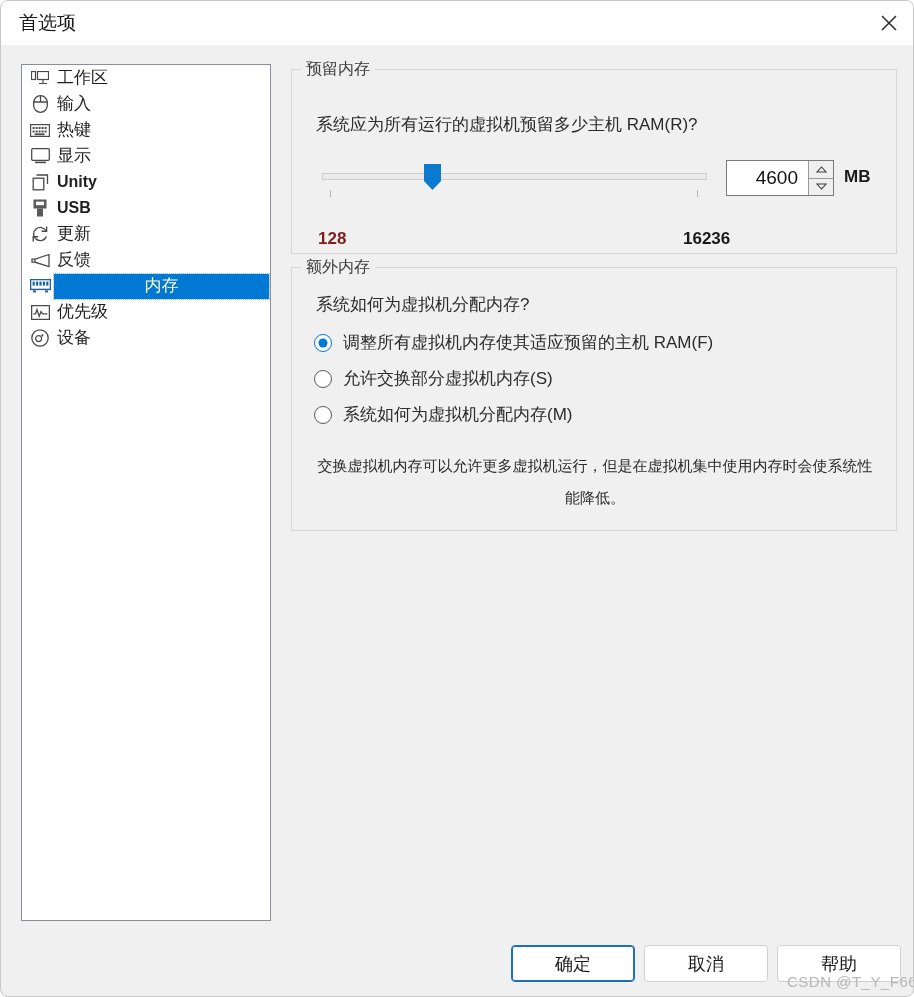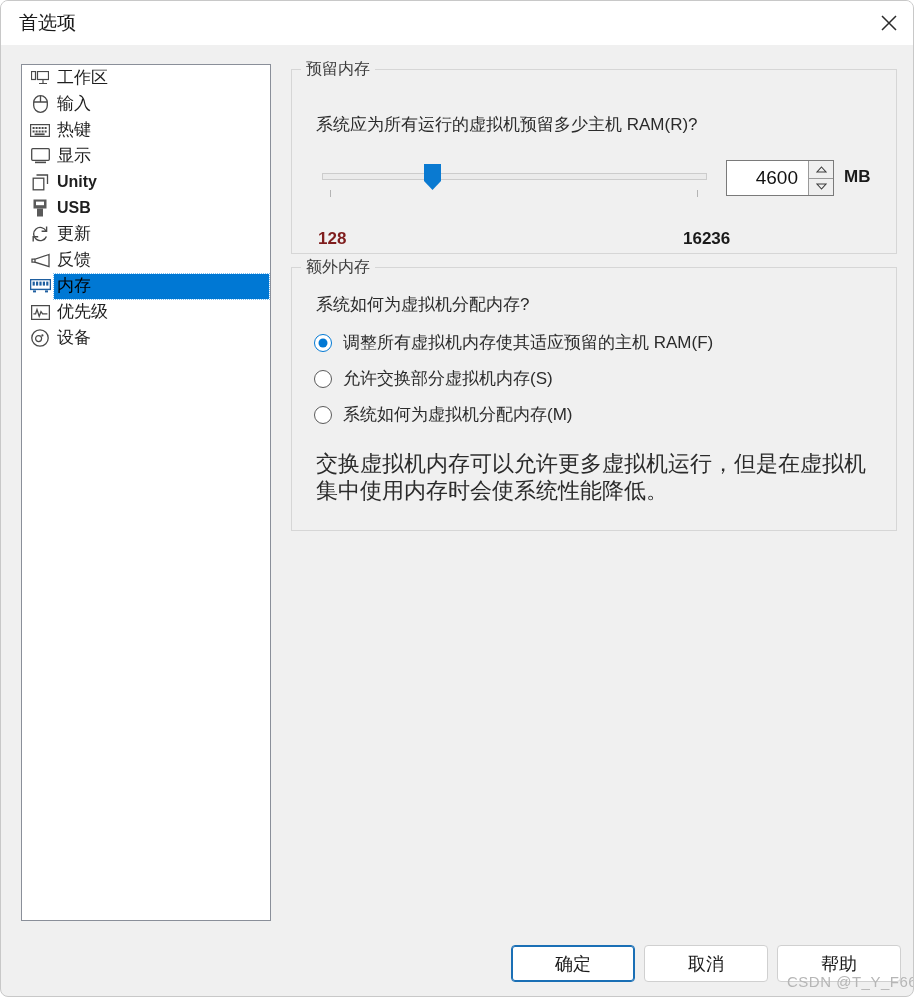--- a/index.html
+++ b/index.html
@@ -18,20 +18,21 @@
   #window {
     position: absolute;
     left: 0; top: 0;
     width: 914px;
     height: 997px;
     background: #f0f0f0;
     border: 1px solid #c8c8c8;
     border-radius: 8px;
     box-sizing: border-box;
     overflow: hidden;
+    text-align: center;
   }
 
   
   #titlebar {
     position: absolute;
     left: 0; top: 0;
     width: 914px;
     height: 44px;
     background: #ffffff;
     box-sizing: border-box;
@@ -95,21 +96,21 @@
     line-height: 22px;
     white-space: nowrap;
     padding: 1px 3px 2px 3px;
   }
   .side-item.latin .side-label {
     font-weight: bold;
     font-size: 16px;
   }
   .side-item.selected .side-label {
     background: #0078d4;
-    color: #000000;
+    color: #fef9c3;
     outline: 1px dotted #7fbff0;
     outline-offset: 0px;
     flex: 1 1 auto;
     margin-right: 1px;
   }
 
   
   #panel {
     position: absolute;
     left: 290px;
@@ -297,23 +298,23 @@
     font-size: 17px;
     color: #2b2b2b;
     line-height: 22px;
   }
 
   #extra-note {
     position: absolute;
     left: 24px;
     top: 182px;
     width: 558px;
-    font-size: 22px;
+    font-size: 15px;
     color: #2b2b2b;
-    line-height: 27px;
+    line-height: 32px;
     white-space: normal;
   }
   .dlg-btn {
     position: absolute;
     top: 944px;
     width: 124px;
     height: 37px;
     background: #ffffff;
     border: 1px solid #d0d0d0;
     border-radius: 4px;

